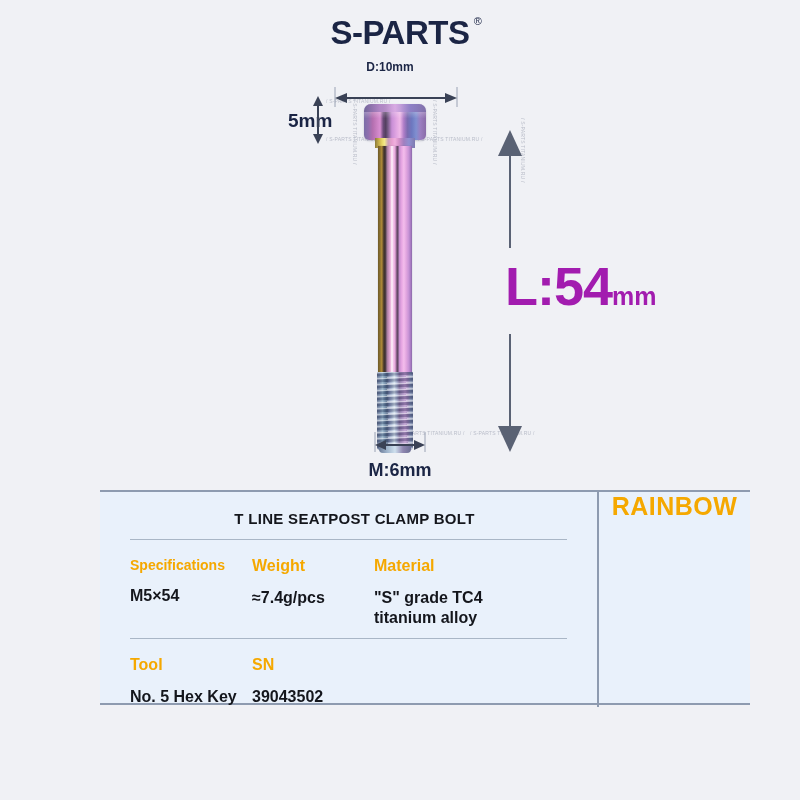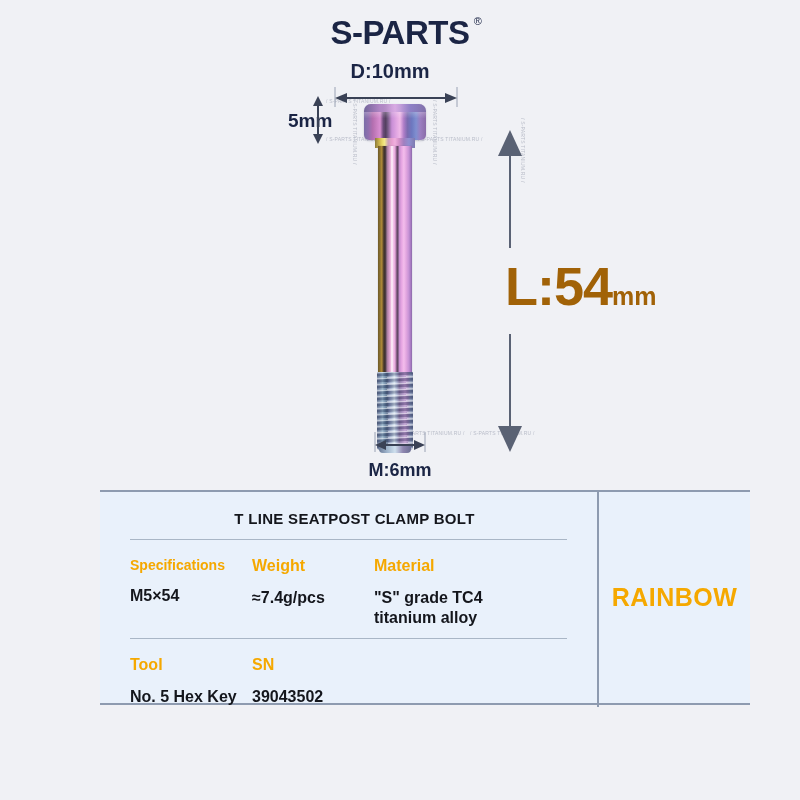--- a/index.html
+++ b/index.html
@@ -40,21 +40,21 @@
     top:0; left:0;
     width:800px; height:490px;
   }
 
   
   .dim-d-label {
     position:absolute;
     left:300px; top:60px;
     width:180px;
     text-align:center;
-    font-size:20px;
+    font-size:12px;
     font-weight:bold;
     color:#1b2545;
   }
   
   .dim-d-arrow {
     position:absolute;
     left:333px; top:93px;
     width:126px; height:12px;
   }
   
@@ -69,21 +69,21 @@
   .dim-5-arrow {
     position:absolute;
     left:310px; top:96px;
     width:16px; height:48px;
   }
   
   .dim-l-label {
     position:absolute;
     left:505px; top:255px;
     font-weight:bold;
-    color:#a16207;
+    color:#a21caf;
     white-space:nowrap;
   }
   .dim-l-big { font-size:54px; letter-spacing:-1px; }
   .dim-l-small { font-size:25px; }
   .dim-l-arrow {
     position:absolute;
     left:495px; top:130px;
     width:30px; height:322px;
   }
   
@@ -206,21 +206,20 @@
     padding:0;
   }
   .spec-divider-v {
     width:2px;
     background:#8e9bb0;
     height:215px;
   }
   .spec-right {
     flex:1;
     display:flex;
-    align-items:center;
     justify-content:center;
   }
   .rainbow-text {
     font-size:25px;
     font-weight:bold;
     color:#f5a800;
     letter-spacing:.5px;
   }
 
   .spec-title {

